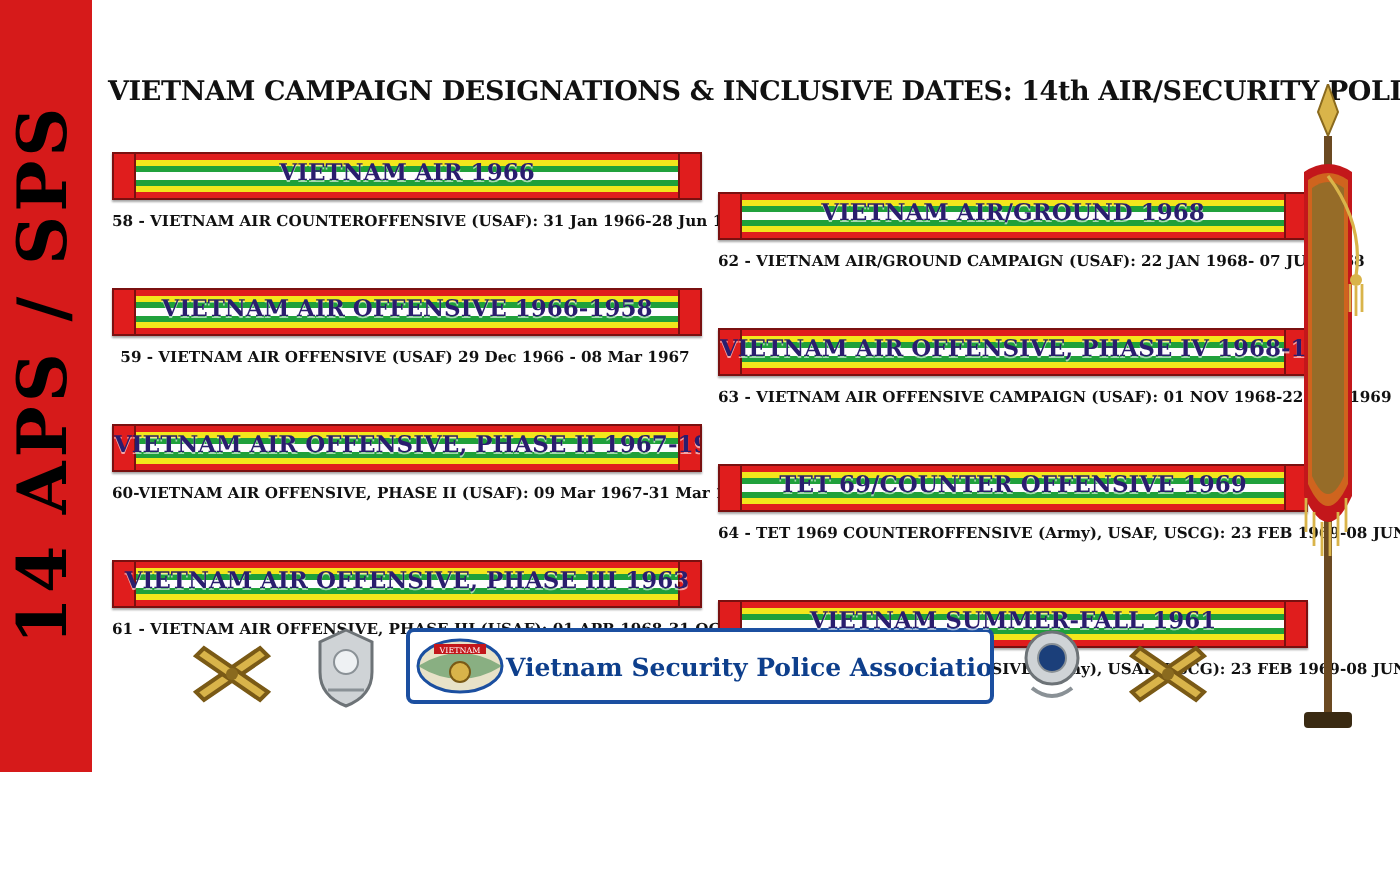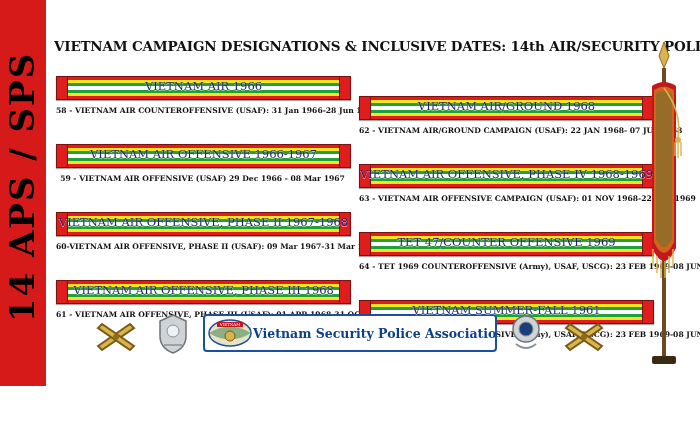--- a/index.html
+++ b/index.html
@@ -93,21 +93,21 @@
     position:absolute;right:0;top:0;
     width:10px;height:100%;
     background:#e01d1d;
     border-left:1px solid #7a1010;
   }
   .ribbon-label{
     position:absolute;
     left:0;right:0;top:2px;
     text-align:center;
     font-family:"DejaVu Serif", serif;
-    font-weight:normal;
+    font-weight:bold;
     font-size:11.5px;
     letter-spacing:0px;
     color:#2a1d6e;
     text-shadow:0 1px 0 rgba(255,255,255,.6);
     white-space:nowrap;
     z-index:2;
   }
   .caption{
     position:absolute;
     left:0;top:30px;
@@ -194,35 +194,35 @@
 
       <div class="entry">
         <div class="ribbon">
           <div class="ribbon-label">VIETNAM AIR 1966</div>
         </div>
         <div class="caption">58 - VIETNAM AIR COUNTEROFFENSIVE (USAF): 31 Jan 1966-28 Jun 1966</div>
       </div>
 
       <div class="entry">
         <div class="ribbon">
-          <div class="ribbon-label">VIETNAM AIR OFFENSIVE 1966-1967</div>
+          <div class="ribbon-label">VIETNAM AIR OFFENSIVE 1966-1958</div>
         </div>
         <div class="caption">59 - VIETNAM AIR OFFENSIVE (USAF)  29 Dec 1966 - 08 Mar 1967</div>
       </div>
 
       <div class="entry">
         <div class="ribbon">
           <div class="ribbon-label">VIETNAM AIR OFFENSIVE, PHASE II 1967-1968</div>
         </div>
         <div class="caption">60-VIETNAM AIR OFFENSIVE, PHASE II (USAF): 09 Mar 1967-31 Mar 1968</div>
       </div>
 
       <div class="entry">
         <div class="ribbon">
-          <div class="ribbon-label">VIETNAM AIR OFFENSIVE, PHASE III 1968</div>
+          <div class="ribbon-label">VIETNAM AIR OFFENSIVE, PHASE III 1963</div>
         </div>
         <div class="caption">61 - VIETNAM AIR OFFENSIVE, PHASE III (USAF): 01 APR 1968-31 OCT 1968</div>
       </div>
 
     </div>
 
     <div class="col col-right">
 
       <div class="entry">
         <div class="ribbon">
@@ -233,21 +233,21 @@
 
       <div class="entry">
         <div class="ribbon">
           <div class="ribbon-label">VIETNAM AIR OFFENSIVE, PHASE IV 1968-1969</div>
         </div>
         <div class="caption">63 - VIETNAM AIR OFFENSIVE CAMPAIGN (USAF): 01 NOV 1968-22 FEB 1969</div>
       </div>
 
       <div class="entry">
         <div class="ribbon">
-          <div class="ribbon-label">TET 47/COUNTER OFFENSIVE 1969</div>
+          <div class="ribbon-label">TET 69/COUNTER OFFENSIVE 1969</div>
         </div>
         <div class="caption">64 - TET 1969 COUNTEROFFENSIVE (Army), USAF, USCG): 23 FEB 1969-08 JUN 1969</div>
       </div>
 
       <div class="entry">
         <div class="ribbon">
           <div class="ribbon-label">VIETNAM SUMMER-FALL 1961</div>
         </div>
         <div class="caption">65 - TET 1969 COUNTEROFFENSIVE (Army), USAF, USCG): 23 FEB 1969-08 JUN 1969</div>
       </div>

